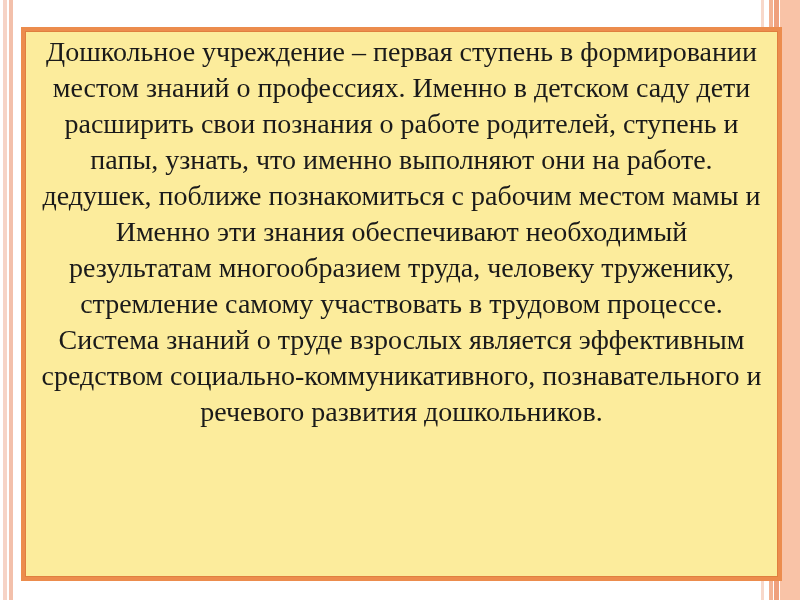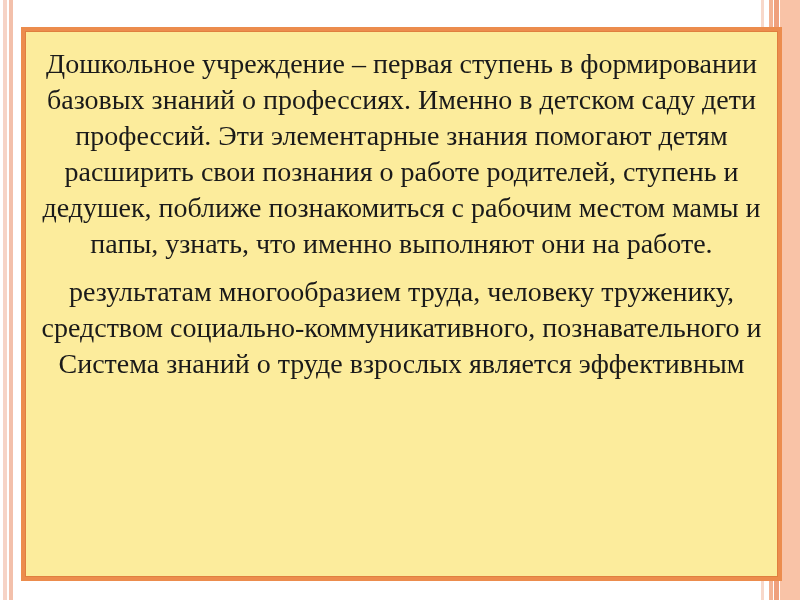--- a/index.html
+++ b/index.html
@@ -26,42 +26,44 @@
     background:#fcec9c;
     border:4px solid #ec8c4d;
     box-shadow: inset 0 0 0 1px #e07f3f;
     z-index:2;
     padding-top:3px;
     color:#1a1a1a;
     font-size:28px;
     line-height:36px;
     text-align:center;
   }
-  .para { margin:12px; }
+  .para { margin:0; }
   .line { display:block; white-space:nowrap; }
 </style>
 </head>
 <body>
 
 <div class="slide">
   <div class="stripe left-outer"></div>
   <div class="stripe left-inner"></div>
   <div class="stripe right-1"></div>
   <div class="stripe right-2"></div>
   <div class="stripe right-3"></div>
   <div class="stripe right-band"></div>
 
   <div class="text-box">
     <p class="para">
       <span class="line">Дошкольное учреждение – первая ступень в формировании</span>
-      <span class="line">базовых знаний о профессиях. Именно в детском саду дети</span>
-      <span class="line">профессий. Эти элементарные знания помогают детям</span>
+      <span class="line">местом знаний о профессиях. Именно в детском саду дети</span>
       <span class="line">расширить свои познания о работе родителей, ступень и</span>
+      <span class="line">папы, узнать, что именно выполняют они на работе.</span>
       <span class="line">дедушек, поближе познакомиться с рабочим местом мамы и</span>
-      <span class="line">папы, узнать, что именно выполняют они на работе.</span>
     </p>
     <p class="para">
+      <span class="line">Именно эти знания обеспечивают необходимый</span>
       <span class="line">результатам многообразием труда, человеку труженику,</span>
+      <span class="line">стремление самому участвовать в трудовом процессе.</span>
+      <span class="line">Система знаний о труде взрослых является эффективным</span>
       <span class="line">средством социально-коммуникативного, познавательного и</span>
-      <span class="line">Система знаний о труде взрослых является эффективным</span>
+      <span class="line">речевого развития дошкольников.</span>
     </p>
   </div>
 </div>
 
 </body></html>

